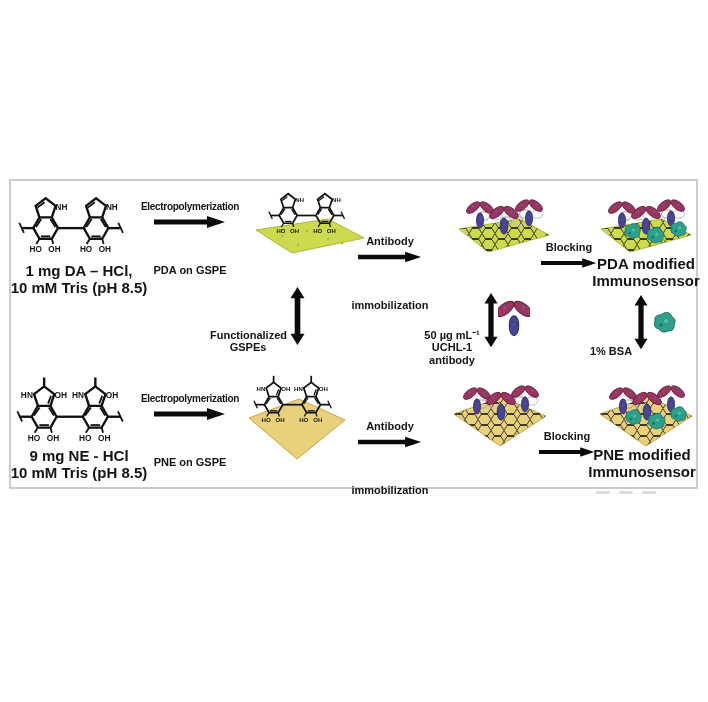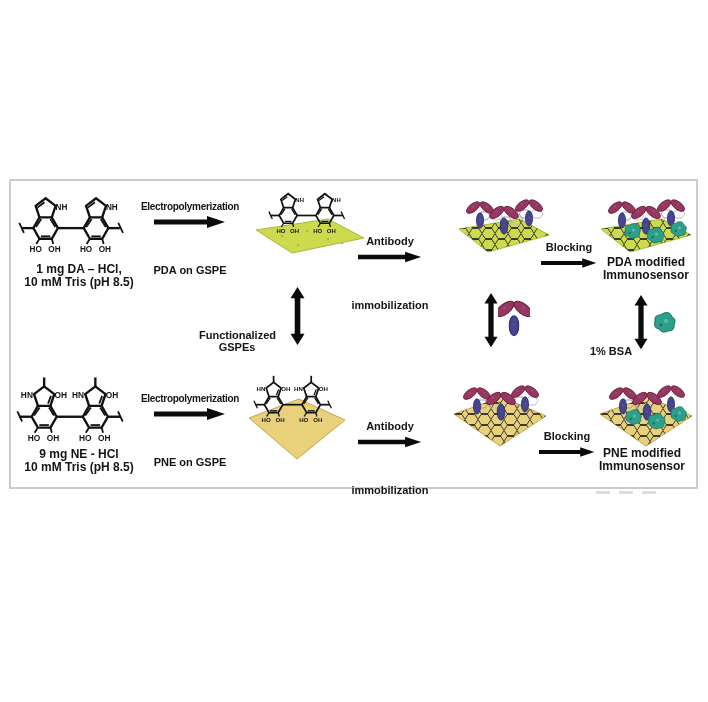--- a/index.html
+++ b/index.html
@@ -3,21 +3,21 @@
 <meta charset="utf-8">
 <style>
   html,body{margin:0;padding:0;background:#ffffff;}
   #canvas{position:relative;width:708px;height:702px;background:#ffffff;overflow:hidden;
           font-family:"Liberation Sans",sans-serif;color:#1a1a1a;}
   .box{position:absolute;left:9px;top:179px;width:685px;height:306px;border:2px solid #cccccc;background:#ffffff;}
   .abs{position:absolute;}
   .lbl{font-weight:bold;text-align:center;line-height:1.12;color:#141414;}
   .f10{font-size:10px;letter-spacing:-0.3px;text-align:right;}
   .f11{font-size:11px;margin-top:32px;}
-  .f12{font-size:12px;}
+  .f12{font-size:15px;}
   .stepblock{display:flex;flex-direction:column;align-items:center;gap:3px;}
   svg text{font-family:"Liberation Sans",sans-serif;font-weight:bold;fill:#141414;}
   .remnant span{display:inline-block;width:14px;height:3px;background:#dcdcdc;margin-right:9px;border-radius:1px;}
 </style>
 </head>
 <body>
 
 <div id="canvas">
 
   <svg width="0" height="0" style="position:absolute" aria-hidden="true">
@@ -175,28 +175,33 @@
     <use href="#bsa-shape" transform="translate(34,46) scale(0.75)"></use>
     <use href="#bsa-shape" transform="translate(57,50) scale(0.8)"></use>
     <use href="#bsa-shape" transform="translate(80,44) scale(0.75)"></use>
   </svg>
 
   <div class="abs lbl f12" style="left:590px;top:256px;width:112px">
     <div>PDA modified</div>
     <div>Immunosensor</div>
   </div>
 
-  <div class="abs lbl f11" style="left:199px;top:297px;width:76px">
+  <div class="abs lbl f11" style="left:210px;top:297px;width:76px">
     <div>Functionalized</div>
     <div>GSPEs</div>
   </div>
   <svg class="abs" style="left:290px;top:286px" width="15" height="60" viewBox="0 0 16 62">
       <use href="#varrow"></use>
     </svg>
 
+  <div class="abs lbl f11" style="left:420px;top:297px;width:64px">
+    <div>50 µg mL⁻¹</div>
+    <div>UCHL-1</div>
+    <div>antibody</div>
+  </div>
   <svg class="abs" style="left:484px;top:289px" width="14" height="62" viewBox="0 0 16 62">
       <use href="#varrow"></use>
     </svg>
   <svg class="abs" style="left:498px;top:299px" width="32" height="42" viewBox="-16 -12 32 40">
     <use href="#antibody-shape" transform="scale(1.05)"></use>
   </svg>
 
   <div class="abs lbl f11" style="left:588px;top:313px;width:46px">
     <div>1% BSA</div>
   </div>

